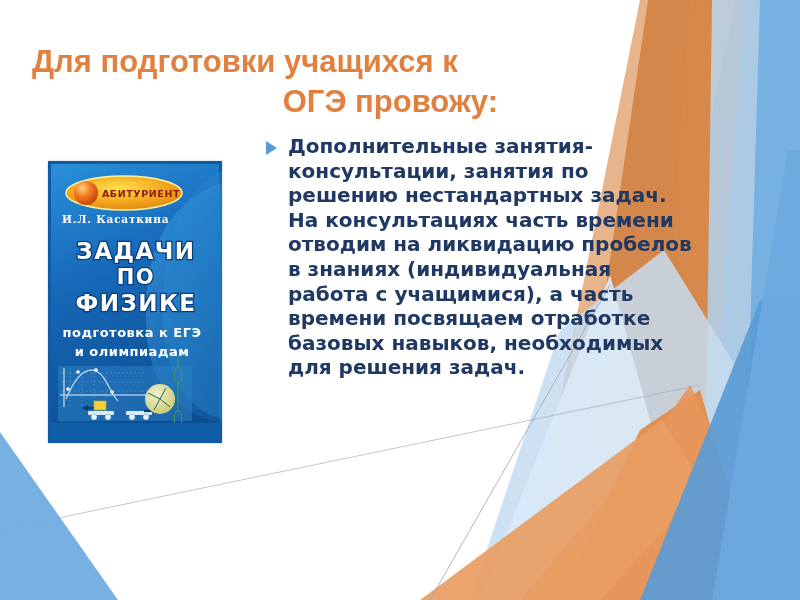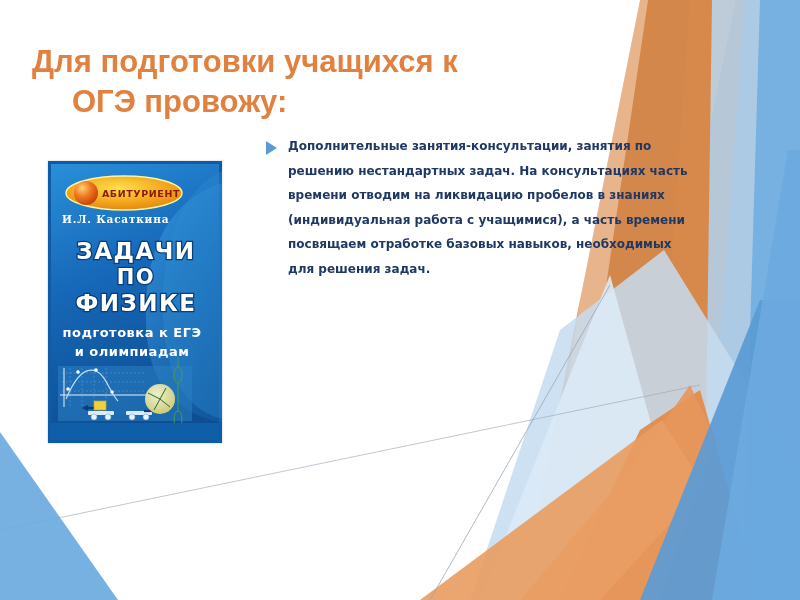--- a/index.html
+++ b/index.html
@@ -40,21 +40,21 @@
   .title-line {
     font-family: "Liberation Sans", sans-serif;
     font-weight: bold;
     font-size: 31px;
     line-height: 40px;
     color: #E2803F;
     letter-spacing: 0px;
     white-space: nowrap;
   }
   .title-line.l1 { text-align: left; padding-left: 4px; }
-  .title-line.l2 { text-align: left; padding-left: 44px; }
+  .title-line.l2 { text-align: right; padding-left: 44px; }
 
   
   #body-block {
     position: absolute;
     left: 266px;
     top: 134px;
     width: 430px;
     display: flex;
     flex-direction: row;
     align-items: flex-start;
@@ -69,21 +69,21 @@
     width: 0;
     height: 0;
     border-left: 11px solid #5B9BD5;
     border-top: 7px solid transparent;
     border-bottom: 7px solid transparent;
   }
   #body-text {
     flex: 1 1 auto;
     font-family: "DejaVu Sans", sans-serif;
     font-weight: bold;
-    font-size: 12px;
+    font-size: 20px;
     line-height: 24.6px;
     color: #1F3864;
     text-align: left;
   }
 
   
   #book-cover {
     position: absolute;
     left: 48px;
     top: 161px;

